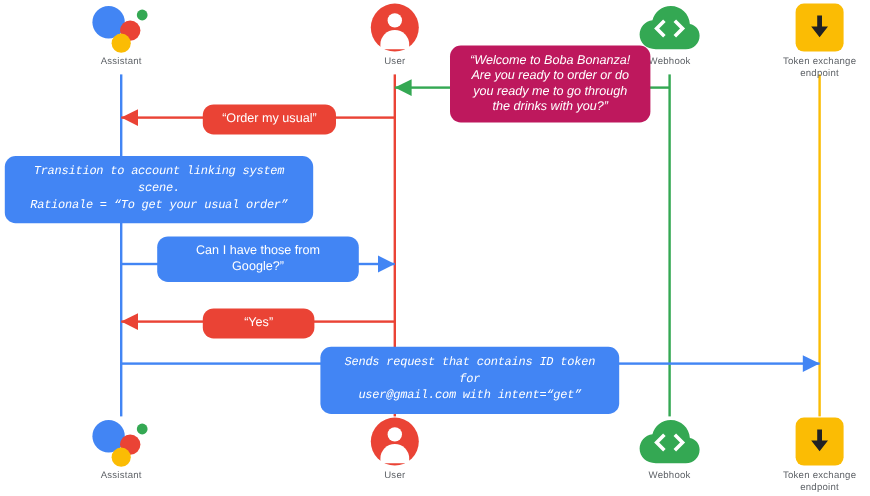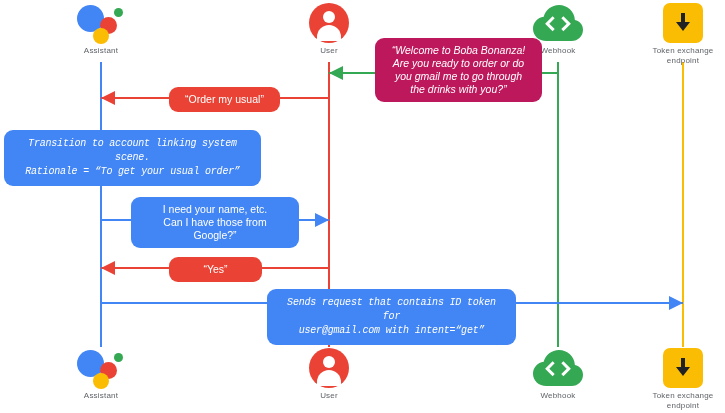--- a/index.html
+++ b/index.html
@@ -106,21 +106,21 @@
     <div class="label" style="margin-top:0;">endpoint</div>
   </div>
 
   <div class="arrow" style="left:329px;top:72px;width:229px;color:#34a853;">
     <div class="shaft" style="background:#34a853;"></div>
     <div class="head-l"></div>
   </div>
   <div class="bubble msg b-green" style="left:375px;top:38px;width:167px;">
     <div>“Welcome to Boba Bonanza!</div>
     <div>Are you ready to order or do</div>
-    <div>you gmail me to go through</div>
+    <div>you ready me to go through</div>
     <div>the drinks with you?”</div>
   </div>
 
   <div class="arrow" style="left:101px;top:97px;width:228px;color:#ea4335;">
     <div class="shaft" style="background:#ea4335;"></div>
     <div class="head-l"></div>
   </div>
   <div class="bubble msg b-red" style="left:169px;top:87px;width:111px;">
     <div>“Order my usual”</div>
   </div>
@@ -128,21 +128,20 @@
   <div class="bubble note b-blue" style="left:4px;top:130px;width:257px;">
     <div>Transition to account linking system scene.</div>
     <div>Rationale = “To get your usual order”</div>
   </div>
 
   <div class="arrow" style="left:101px;top:219px;width:228px;color:#4285f4;">
     <div class="shaft" style="background:#4285f4;"></div>
     <div class="head-r"></div>
   </div>
   <div class="bubble msg b-blue" style="left:131px;top:197px;width:168px;">
-    <div>I need your name, etc.</div>
     <div>Can I have those from Google?”</div>
   </div>
 
   <div class="arrow" style="left:101px;top:267px;width:228px;color:#ea4335;">
     <div class="shaft" style="background:#ea4335;"></div>
     <div class="head-l"></div>
   </div>
   <div class="bubble msg b-red" style="left:169px;top:257px;width:93px;">
     <div>“Yes”</div>
   </div>

